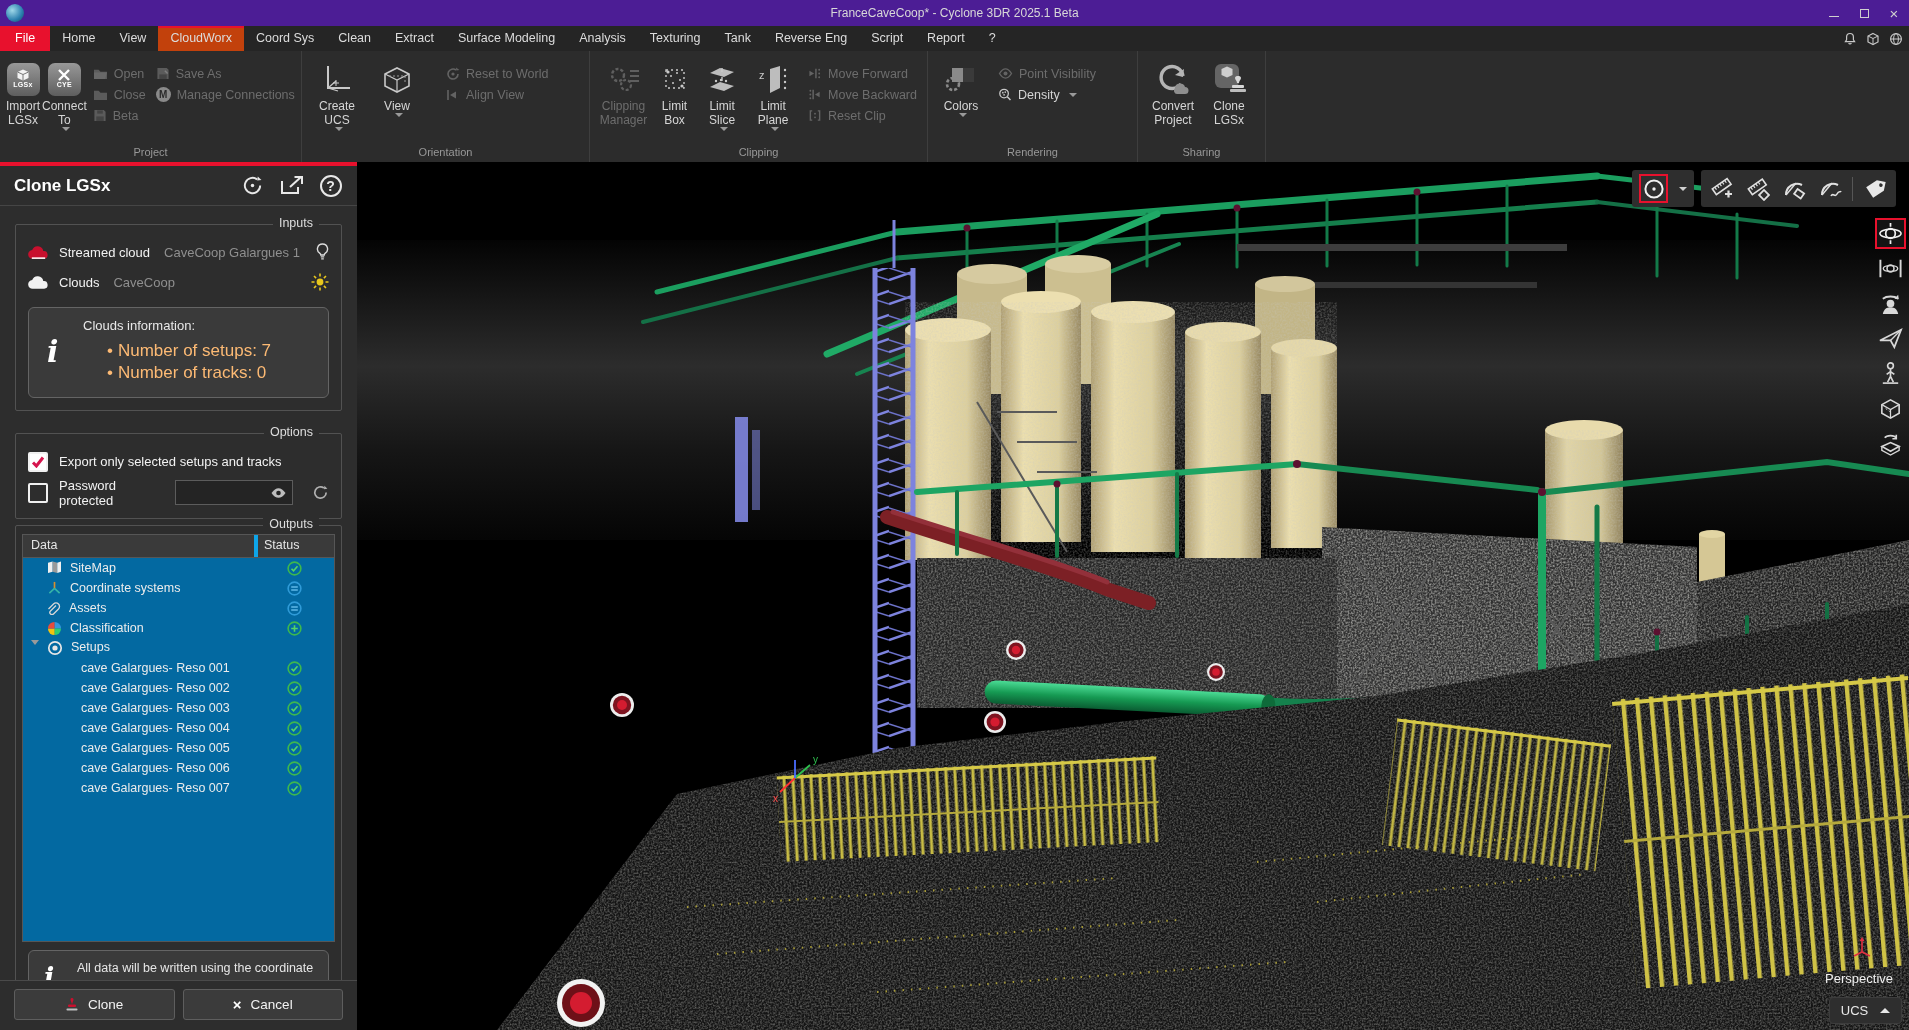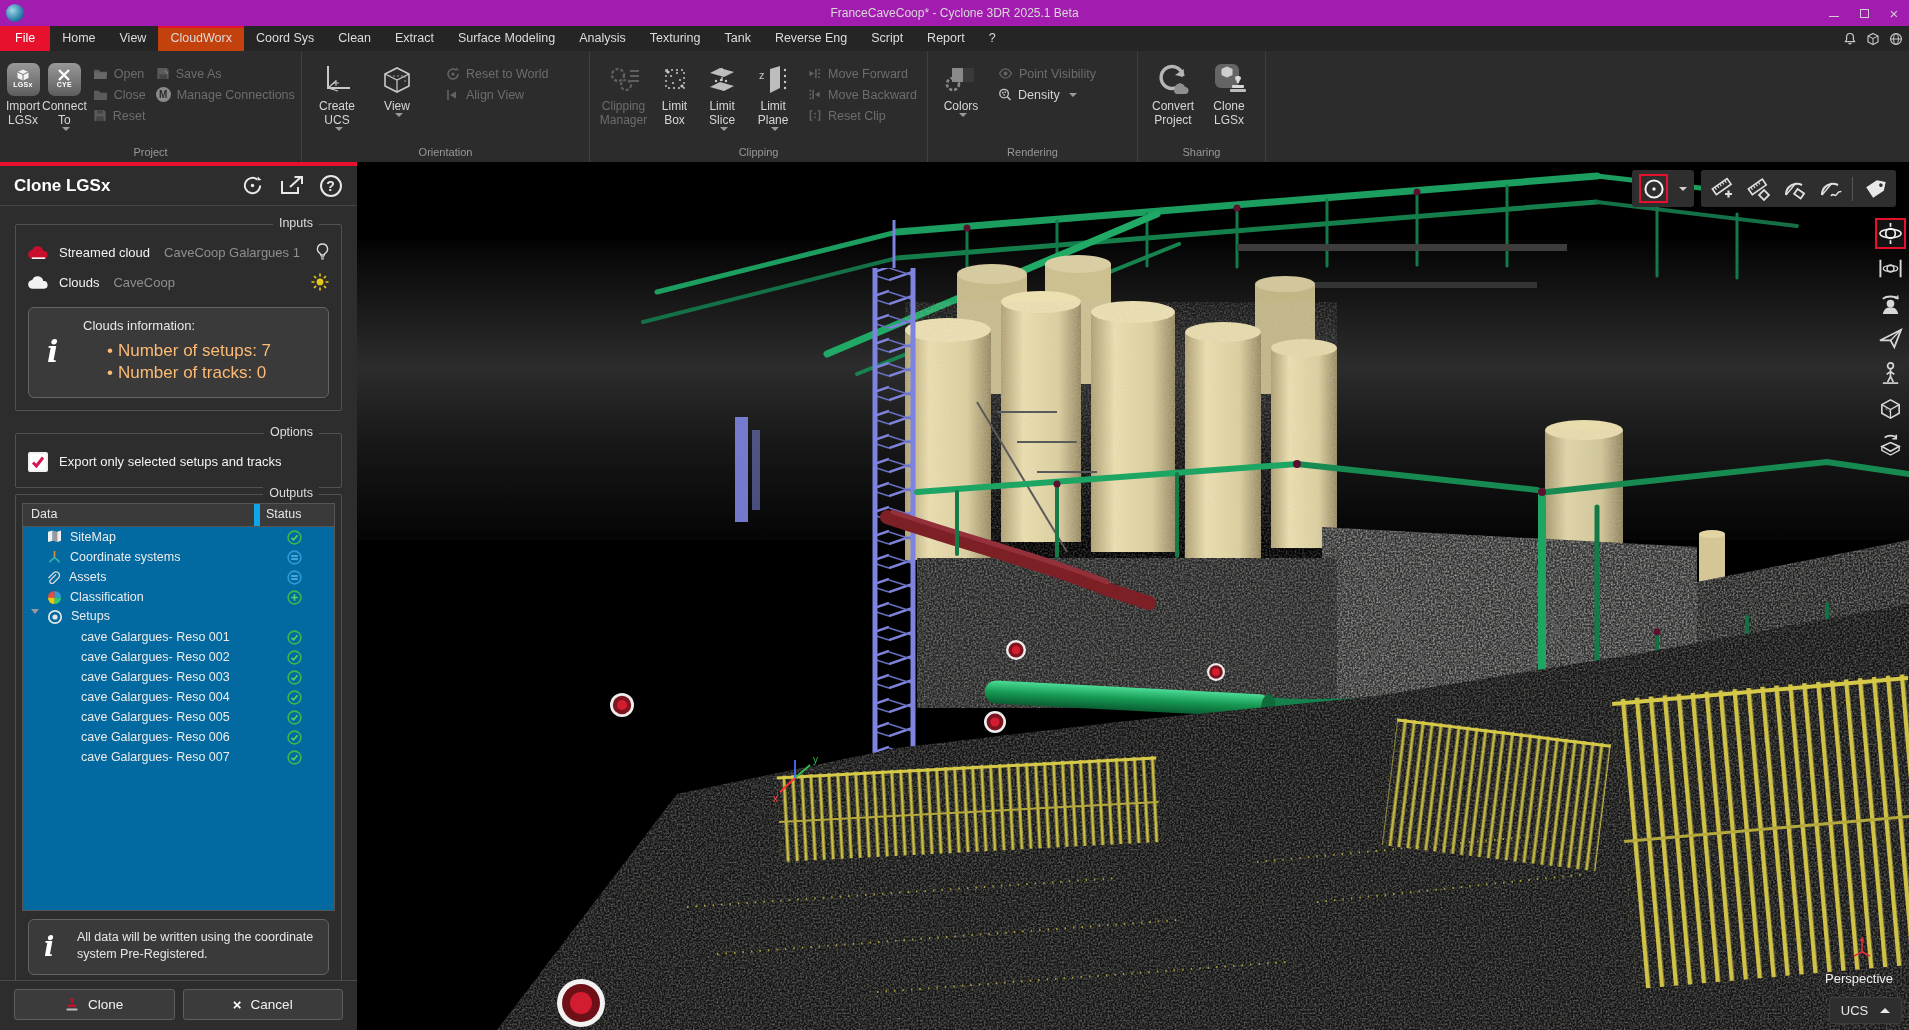--- a/index.html
+++ b/index.html
@@ -5,21 +5,21 @@
   * { box-sizing: border-box; }
   html,body { margin:0; padding:0; }
   body {
     width:1909px; height:1030px; position:relative; overflow:hidden;
     background:#000; color:#e8e8e8;
     font-family:"Liberation Sans", sans-serif; font-size:13px;
   }
   svg { display:block; }
 
   
-  .titlebar { position:absolute; left:0; top:0; right:0; height:26px; background:#a21caf; }
+  .titlebar { position:absolute; left:0; top:0; right:0; height:26px; background:#4c1d95; }
   .app-logo { position:absolute; left:6px; top:4px; width:18px; height:18px; border-radius:50%;
     background:radial-gradient(circle at 35% 35%, #9fd8e8, #2a7fae 60%, #10425e); }
   .tb-title { position:absolute; left:0; right:0; top:0; height:26px; line-height:26px;
     text-align:center; font-size:12px; color:#d8d8d8; }
   .winbtns { position:absolute; right:0; top:0; height:26px; display:flex; }
   .winbtn { width:30px; height:26px; display:flex; align-items:center; justify-content:center; color:#cfcfcf; }
   .min-glyph { width:10px; height:1px; background:#cfcfcf; margin-top:6px; }
   .max-glyph { width:9px; height:9px; border:1px solid #cfcfcf; }
   .x-glyph { font-size:15px; line-height:1; color:#cfcfcf; }
 
@@ -81,21 +81,21 @@
   .checkbox { width:20px; height:20px; border:2px solid #f0f0f0; border-radius:2px; flex:none;
     display:flex; align-items:center; justify-content:center; background:transparent; }
   .checkbox.checked { background:#fff; }
   .optlabel { font-size:13px; color:#f2f2f2; }
   .pwfield { margin-left:auto; width:128px; height:25px; background:#242424; border:1px solid #5c5c5c;
     display:flex; align-items:center; justify-content:flex-end; padding:0 5px; }
   .fs-outputs { margin-top:6px; padding:8px 6px 8px 6px; display:flex; flex-direction:column; }
   .tbl { border:1px solid #565656; background:#0369a1; height:408px; display:flex; flex-direction:column; overflow:hidden; }
   .tbl-head { display:flex; height:23px; flex:none; background:#3a3a3a; border-bottom:1px solid #565656; font-size:12.5px; color:#e6e6e6; }
   .th-data { flex:1; padding:3px 0 0 8px; }
-  .th-status { width:80px; border-left:6px solid #0ea5e9; padding:3px 0 0 6px; }
+  .th-status { width:80px; border-left:4px solid #0ea5e9; padding:3px 0 0 6px; }
   .trow { display:flex; align-items:center; height:20px; flex:none; font-size:12.5px; color:#ececec; }
   .tree-cell { flex:1; display:flex; align-items:flex-start; gap:8px; overflow:hidden; white-space:nowrap; }
   .ind1 { padding-left:24px; } .ind-setups { padding-left:8px; } .ind2 { padding-left:58px; }
   .status-cell { width:80px; display:flex; justify-content:center; }
   .chev { width:0; height:0; border-left:4px solid transparent; border-right:4px solid transparent; border-top:5px solid #9a9a9a; }
   .notebox { margin:8px 6px 4px 6px; background:#3a3a3a; border:1px solid #646464; border-radius:6px;
     position:relative; padding:9px 12px 11px 48px; font-size:12.5px; color:#e6e6e6; line-height:1.35; }
   .notebox .i-icon { left:15px; font-size:27px; }
   .panel-spacer { flex:1; }
   .panel-footer { flex:none; height:50px; border-top:1px solid #4a4a4a; display:flex; gap:8px; padding:8px 14px 10px 14px; }
@@ -219,21 +219,21 @@
               <path d="M1 3h5l2 2h7v8H1z" fill="#8a8a8a"></path>
             </svg>
           <span>Close</span>
           </div>
         <div class="smallbtn disabled">
           <svg width="14" height="13" viewBox="0 0 14 14">
               <path d="M1 1h10l2 2v10H1z" fill="#8a8a8a"></path>
               <rect x="3" y="8" width="8" height="5" fill="#5c5c5c"></rect>
               <rect x="4" y="1.5" width="6" height="3.5" fill="#5c5c5c"></rect>
             </svg>
-          <span>Reset</span>
+          <span>Beta</span>
           </div>
       </div>
       <div class="smallcol">
         <div class="smallbtn disabled">
           <svg width="14" height="13" viewBox="0 0 14 14">
               <path d="M1 1h10l2 2v10H1z" fill="#8a8a8a"></path>
               <rect x="3" y="8" width="8" height="5" fill="#5c5c5c"></rect>
               <path d="M9 4l3 3" stroke="#cfcfcf" stroke-width="1.6"></path>
             </svg>
           <span>Save As</span>
@@ -517,20 +517,36 @@
 
     <div class="fieldset fs-options">
       <span class="legend">Options</span>
       <div class="optrow">
         <span class="checkbox checked">
           <svg width="14" height="12" viewBox="0 0 14 12">
               <path d="M2 6.5l3.4 3.5L12 1.5" fill="none" stroke="#d6164e" stroke-width="3"></path>
             </svg>
           </span>
         <span class="optlabel">Export only selected setups and tracks</span>
+      </div>
+      <div class="optrow">
+        <span class="checkbox"></span>
+        <span class="optlabel">Password protected</span>
+        <span class="pwfield">
+          <svg width="17" height="12" viewBox="0 0 17 12">
+              <path d="M1.5 6c2.3-3.3 4.6-4.8 7-4.8s4.7 1.5 7 4.8c-2.3 3.3-4.6 4.8-7 4.8S3.8 9.3 1.5 6z" fill="#bdbdbd"></path>
+              <circle cx="8.5" cy="6" r="2.3" fill="#242424"></circle>
+            </svg>
+          </span>
+        <span style="margin-left:8px;display:flex">
+          <svg width="17" height="17" viewBox="0 0 24 24">
+              <path d="M20 12a8 8 0 1 1-3.2-6.4" fill="none" stroke="#b0b0b0" stroke-width="2.4"></path>
+              <path d="M17.5 2.5l-0.6 4.8 4.8-0.6z" fill="#b0b0b0"></path>
+            </svg>
+          </span>
       </div>
     </div>
 
     <div class="fieldset fs-outputs">
       <span class="legend">Outputs</span>
       <div class="tbl">
         <div class="tbl-head">
           <div class="th-data">Data</div>
           <div class="th-status">Status</div>
         </div>

